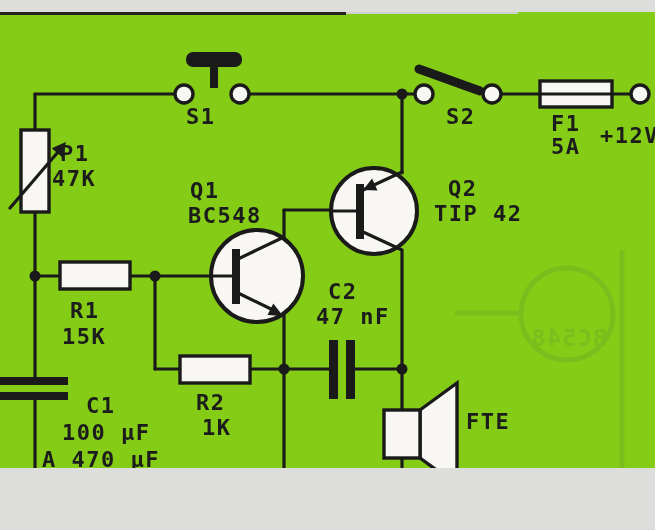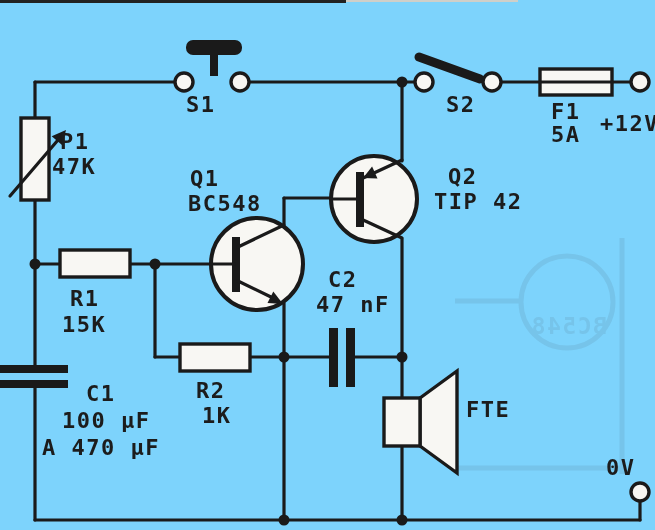--- a/index.html
+++ b/index.html
@@ -1,22 +1,23 @@
 <!DOCTYPE html>
 <html><head>
 <meta charset="utf-8">
 <style>
   html, body { margin: 0; padding: 0; background: #dddddb; }
   .stage {
     position: relative;
     width: 655px;
-    height: 530px;
-    background: #7dd3fc;
+    height: 456px;
+    background: #84cc16;
     overflow: hidden;
     font-family: "DejaVu Sans Mono", monospace;
+    margin-top: 12px;
   }
   svg { position: absolute; inset: 0; display: block; }
   .w    { stroke: #1a1a1a; stroke-width: 3.2; stroke-linecap: round; fill: none; }
   .comp { stroke: #1a1a1a; stroke-width: 3.4; fill: #f8f7f3; }
   .tcirc{ stroke: #1a1a1a; stroke-width: 4;   fill: #f8f7f3; }
   .ink  { fill: #1a1a1a; stroke: none; }
   .dot  { fill: #1a1a1a; stroke: none; }
   .lever{ stroke: #1a1a1a; stroke-width: 9; stroke-linecap: round; }
   .lbl  {
     font-family: "DejaVu Sans Mono", monospace;

